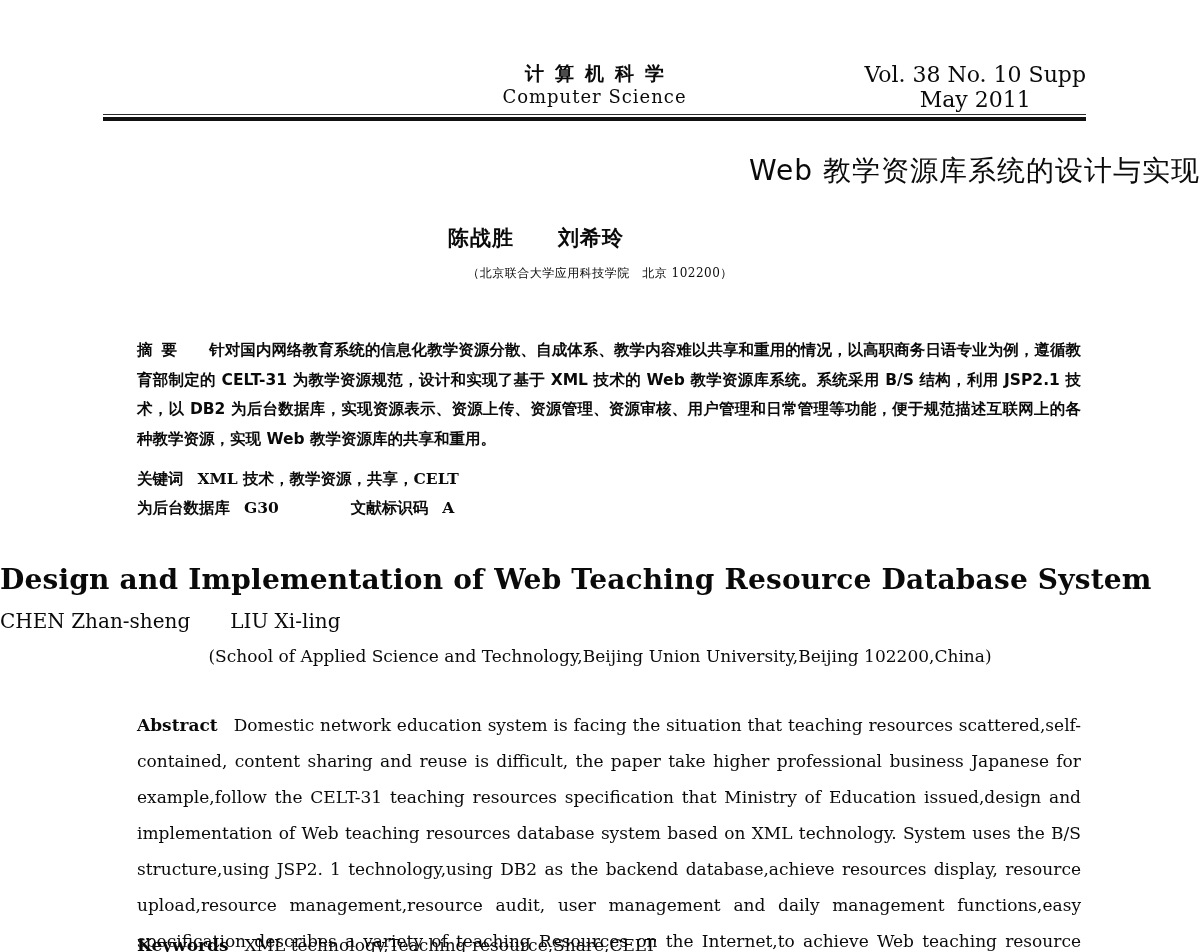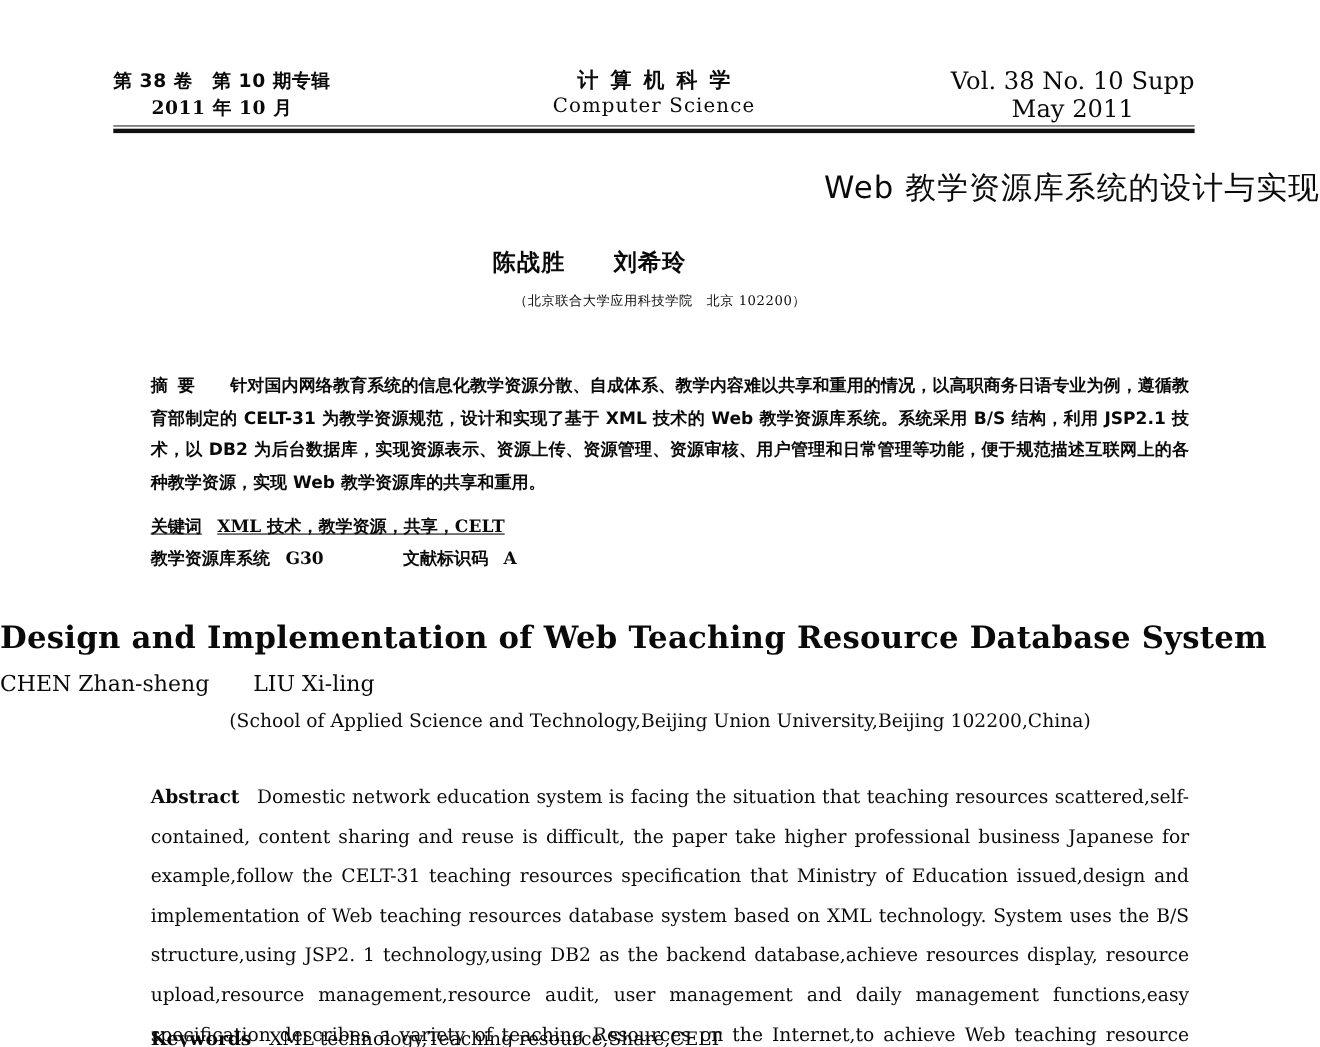--- a/index.html
+++ b/index.html
@@ -147,21 +147,21 @@
   }
   .cn-meta {
     position: absolute;
     left: 137px;
     width: 944px;
     font-family: "DejaVu Sans", "Liberation Sans", sans-serif;
     font-weight: bold;
     font-size: 15.5px;
     line-height: 29px;
   }
-  .cn-kw { top: 464px; text-decoration: underline; }
+  .cn-kw { top: 464px; }
   .cn-cls { top: 493px; }
   .cn-meta .val {
     font-family: "DejaVu Serif", "Liberation Serif", serif;
     font-weight: bold;
   }
   .gap-sm { display: inline-block; width: 14px; }
   .gap-lg { display: inline-block; width: 72px; }
 
   
   .en-title {
@@ -213,24 +213,20 @@
   }
   .en-kw b { font-weight: bold; }
   .sp { display: inline-block; width: 16px; }
 </style>
 </head>
 <body>
 
 <div class="page">
 
   <div class="masthead">
-    <div class="mast-left">
-      <div>第 38 卷　第 10 期专辑</div>
-      <div class="l2">2011 年 10 月</div>
-    </div>
 
     <div class="mast-center">
       <div class="cn">计算机科学</div>
       <div class="en">Computer  Science</div>
     </div>
 
     <div class="mast-right">
       <div>Vol. 38 No. 10 Supp</div>
       <div>May 2011</div>
     </div>
@@ -244,21 +240,21 @@
 
   <div class="cn-abs">
     <span class="lbl-wide">摘要</span><span class="gap-sm"></span><span>针对国内网络教育系统的信息化教学资源分散、自成体系、教学内容难以共享和重用的情况，以高职商务日语专业为例，遵循教育部制定的 CELT-31 为教学资源规范，设计和实现了基于 XML 技术的 Web 教学资源库系统。系统采用 B/S 结构，利用 JSP2.1 技术，以 DB2 为后台数据库，实现资源表示、资源上传、资源管理、资源审核、用户管理和日常管理等功能，便于规范描述互联网上的各种教学资源，实现 Web 教学资源库的共享和重用。</span>
   </div>
 
   <div class="cn-meta cn-kw">
     <span>关键词</span><span class="gap-sm"></span><span class="val">XML 技术，教学资源，共享，CELT</span>
   </div>
 
   <div class="cn-meta cn-cls">
-    <span>教学资源库系统</span><span class="gap-sm"></span><span class="val">G30</span><span class="gap-lg"></span><span>文献标识码</span><span class="gap-sm"></span><span class="val">A</span>
+    <span>为后台数据库</span><span class="gap-sm"></span><span class="val">G30</span><span class="gap-lg"></span><span>文献标识码</span><span class="gap-sm"></span><span class="val">A</span>
   </div>
 
   <div class="en-title">Design and Implementation of Web Teaching Resource Database System</div>
   <div class="en-authors">CHEN Zhan-sheng　　LIU Xi-ling</div>
   <div class="en-affil">(School of Applied Science and Technology,Beijing Union University,Beijing 102200,China)</div>
 
   <div class="en-abs">
     <b>Abstract</b><span class="sp"></span><span>Domestic network education system is facing the situation that teaching resources scattered,self-contained, content sharing and reuse is difficult, the paper take higher professional business Japanese for example,follow the CELT-31 teaching resources specification that Ministry of Education issued,design and implementation of Web teaching resources database system based on XML technology. System uses the B/S structure,using JSP2. 1 technology,using DB2 as the backend database,achieve resources display, resource upload,resource management,resource audit, user management and daily management functions,easy specification describes a variety of teaching Resources on the Internet,to achieve Web teaching resource database sharing and reuse.</span>
   </div>
 

